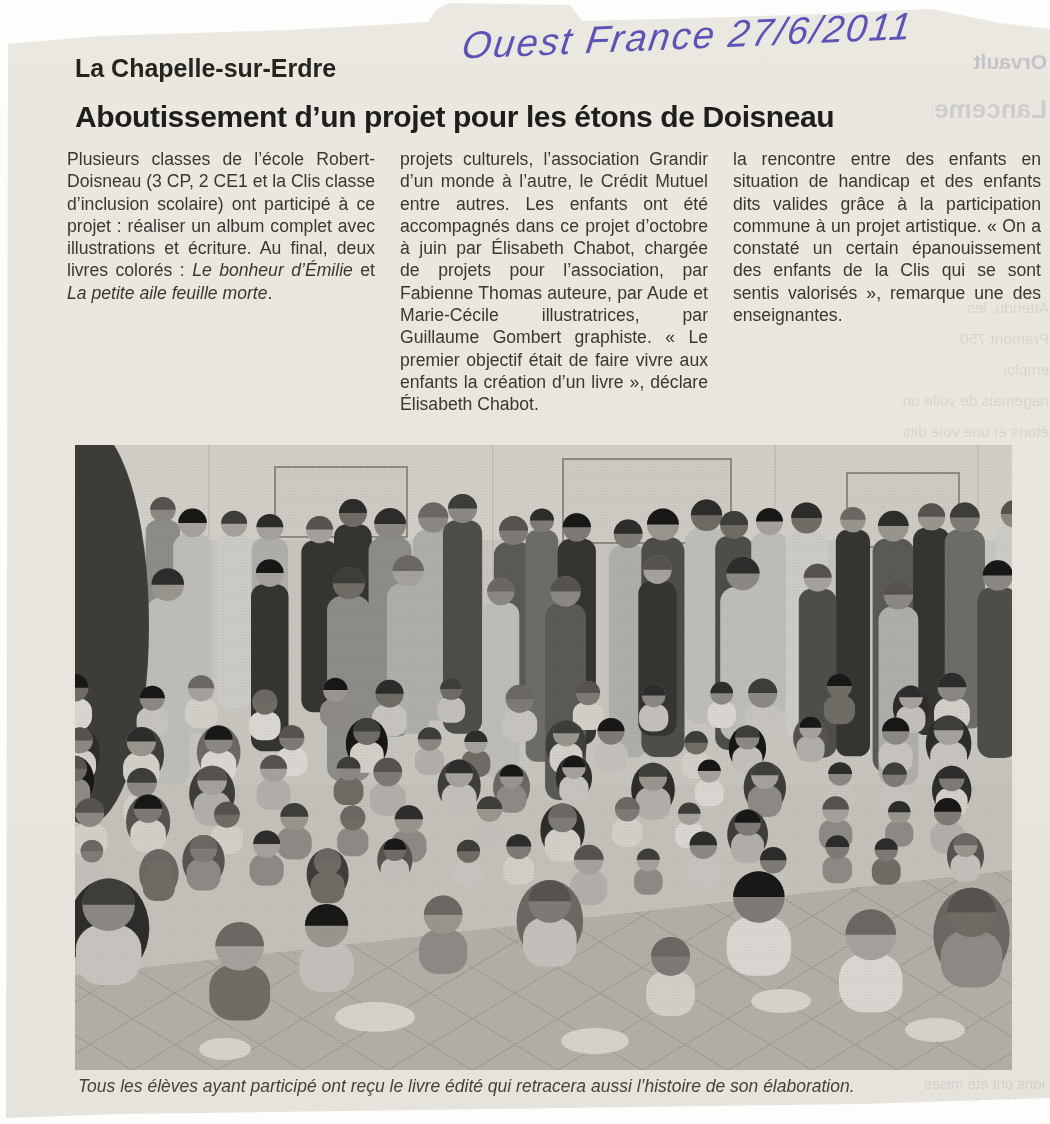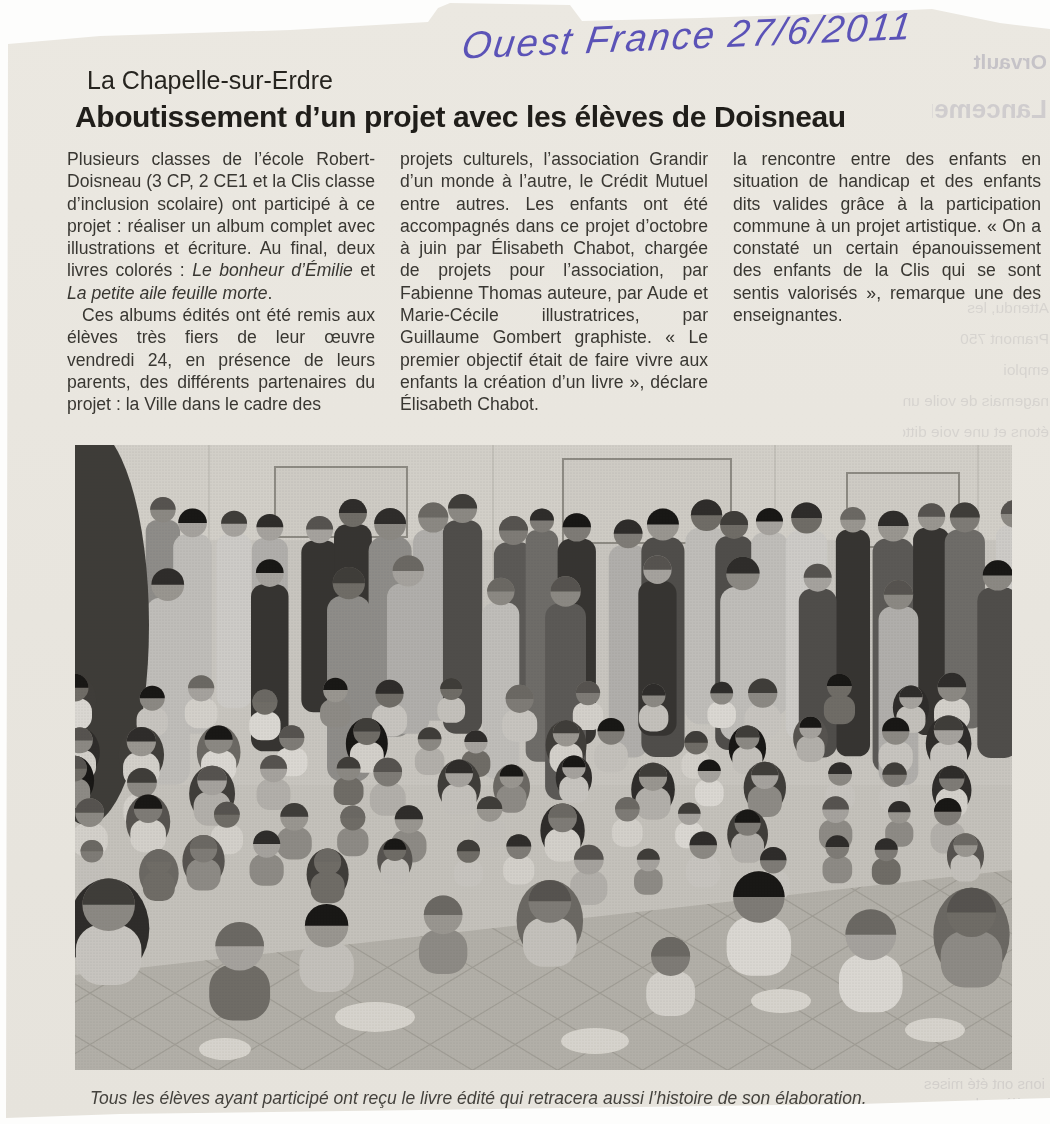--- a/index.html
+++ b/index.html
@@ -13,43 +13,43 @@
     clip-path:polygon(8px 44px,100px 36px,290px 30px,428px 22px,438px 8px,450px 3px,570px 5px,582px 21px,700px 18px,820px 14px,932px 9px,1000px 23px,1050px 29px,1050px 1098px,860px 1104px,420px 1110px,120px 1114px,6px 1118px);
   }
   .handwriting{
     position:absolute;left:462px;top:14px;width:480px;
     font-size:38px;font-style:italic;letter-spacing:2px;
     color:#4f46b4;opacity:.92;
     transform:rotate(-2.5deg) skewX(-10deg);
     white-space:nowrap;
   }
   .section-header{
-    position:absolute;left:75px;top:54px;margin:12px;
-    font-size:25px;font-weight:normal;color:#26241f;letter-spacing:0;
+    position:absolute;left:75px;top:54px;margin:0;
+    font-size:25px;font-weight:bold;color:#26241f;letter-spacing:0;
   }
   .headline{
     position:absolute;left:75px;top:100px;margin:0;width:960px;
     font-size:30px;font-weight:bold;color:#201e1a;letter-spacing:-0.4px;
   }
   .cols{position:absolute;left:67px;top:148px;width:974px;display:flex;gap:25px;}
   .col{width:316px;}
   .col p{
     margin:0;font-size:17.6px;line-height:22.3px;text-align:justify;
     color:#393732;
   }
   .col p.ind{text-indent:15px;}
   .i{font-style:italic;}
   .b{font-weight:normal;}
   .photo{
     position:absolute;left:75px;top:445px;width:937px;height:625px;
     background:#c9c6bf;overflow:hidden;
   }
   .photo svg{display:block;}
   .caption{
-    position:absolute;left:78px;top:1076px;width:935px;margin:12px;
+    position:absolute;left:78px;top:1076px;width:935px;margin:0;
     font-size:17.5px;font-style:italic;color:#44423d;
   }
   .ghost{
     position:absolute;transform:scaleX(-1);color:#8b89a0;
     font-weight:bold;white-space:nowrap;overflow:hidden;
   }
   .ghost-orvault{left:932px;top:50px;width:115px;font-size:21px;opacity:.38;}
   .ghost-lancement{left:932px;top:94px;width:115px;font-size:26px;opacity:.28;}
   .ghost-block{
     position:absolute;left:903px;top:292px;width:146px;overflow:hidden;
@@ -77,26 +77,25 @@
     <div>étons et une voie dittons cyclon su</div>
   </div>
   <div class="ghost-bottom">
     <div>ions ont été mises</div>
     <div>on élève dans</div>
   </div>
 
   <div class="handwriting">Ouest France 27/6/2011</div>
 
   <h2 class="section-header">La Chapelle-sur-Erdre</h2>
-  <h1 class="headline">Aboutissement d’un projet avec les élèves de Doisneau</h1>
+  <h1 class="headline">Aboutissement d’un projet pour les étons de Doisneau</h1>
 
   <div class="cols">
     <div class="col">
       <p><span>Plusieurs classes de l’école Robert-Doisneau (3 CP, 2 CE1 et la Clis classe d’inclusion scolaire) ont participé à ce projet : réaliser un album complet avec illustrations et écriture. Au final, deux livres colorés : </span><span class="i">Le bonheur d’Émilie</span><span> et </span><span class="i">La petite aile feuille morte</span><span>.</span></p>
-      <p class="ind"><span>Ces albums édités ont été remis aux élèves très fiers de leur œuvre vendredi 24, en présence de leurs parents, des différents partenaires du projet : la Ville dans le cadre des</span></p>
     </div>
     <div class="col">
       <p><span>projets culturels, l’association Grandir d’un monde à l’autre, le Crédit Mutuel entre autres. Les enfants ont été accompagnés dans ce projet d’octobre à juin par Élisabeth Chabot, chargée de projets pour l’association, par Fabienne Thomas auteure, par Aude et Marie-Cécile illustratrices, par Guillaume Gombert graphiste. </span><span class="b">« Le premier objectif était de faire vivre aux enfants la création d’un livre »,</span><span> déclare Élisabeth Chabot.</span></p>
     </div>
     <div class="col">
       <p><span>la rencontre entre des enfants en situation de handicap et des enfants dits valides grâce à la participation commune à un projet artistique. </span><span class="b">« On a constaté un certain épanouissement des enfants de la Clis qui se sont sentis valorisés »,</span><span> remarque une des enseignantes.</span></p>
     </div>
   </div>
 
   <div class="photo">

